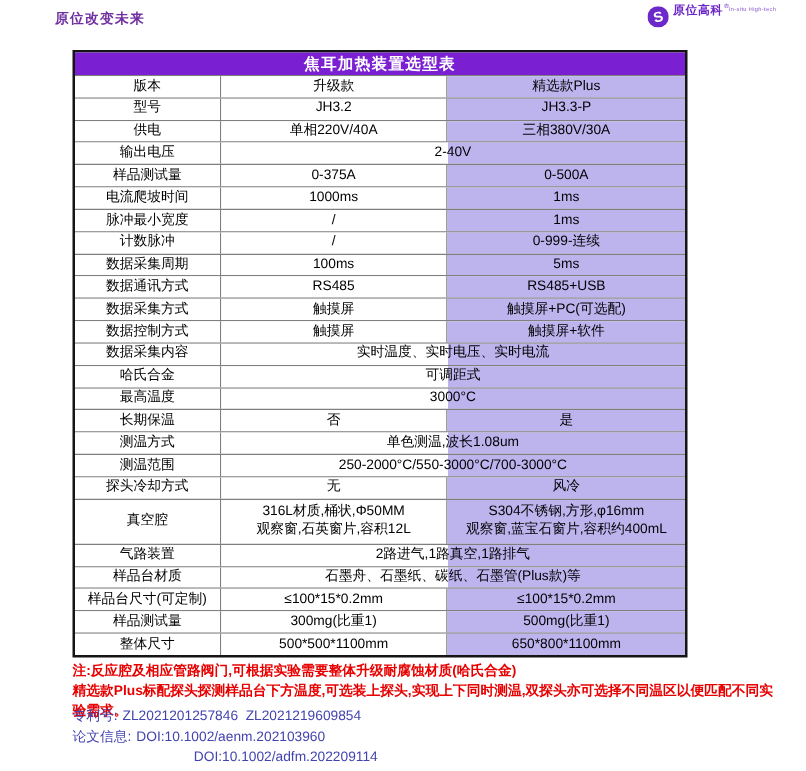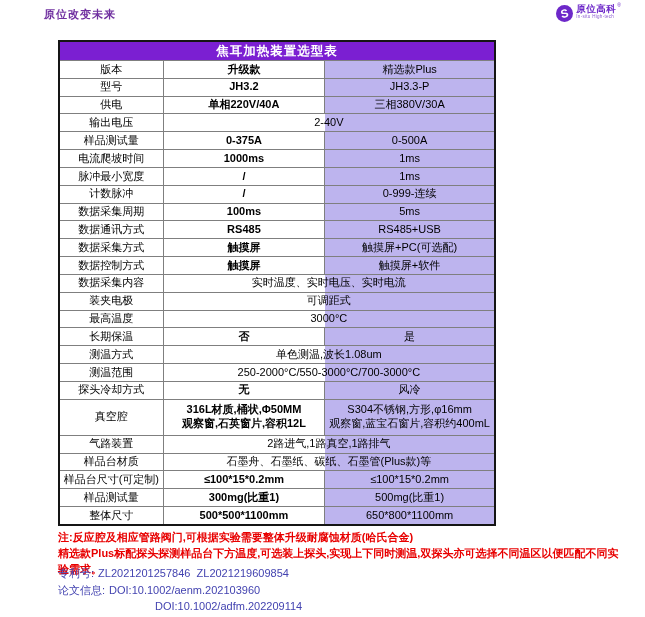--- a/index.html
+++ b/index.html
@@ -8,45 +8,45 @@
     font-family:"Liberation Sans","DejaVu Sans",sans-serif;
     -webkit-font-smoothing:antialiased;overflow:hidden;
   }
   
   .slogan{
     position:absolute;left:44px;top:7px;font-size:11px;font-weight:bold;
     color:#7030a0;letter-spacing:1px;
   }
   .logo{position:absolute;right:24px;top:4px;display:flex;align-items:flex-start;gap:3px;}
   .logo-icon{width:17px;height:17px;margin-top:1px;}
-  .logo-text{display:flex;flex-direction:column;line-height:1;}
+  .logo-text{display:flex;flex-direction:row;line-height:1;}
   .logo-brand-line{display:flex;align-items:flex-start;}
   .logo-brand{font-size:9.5px;font-weight:bold;color:#6d28c9;letter-spacing:0.5px;}
   .logo-reg{font-size:5px;color:#6d28c9;margin-left:1px;margin-top:-1px;}
   .logo-tagline{font-size:4.5px;color:#8a5ad0;margin-top:1.5px;letter-spacing:0.3px;}
   
   .seltable{
-    position:absolute;left:58px;top:40px;width:438px;height:486px;
+    position:absolute;left:58px;top:40px;width:492px;height:486px;
     box-sizing:border-box;border:2px solid #151515;
     display:flex;flex-direction:column;background:#fff;
   }
   .ttitle{
     flex:0 0 18px;background:#7b1fd2;color:#ffffff;font-weight:bold;
     font-size:12.5px;display:flex;align-items:center;justify-content:center;
     letter-spacing:1px;
   }
   .trow{display:flex;flex:1 1 0;border-top:1px solid #7f7f7f;min-height:0;}
   .trow.tall{flex:2.08 1 0;}
   .tcell{
     display:flex;flex-direction:column;align-items:center;justify-content:center;
     font-size:11px;color:#000;text-align:center;line-height:1.25;
     box-sizing:border-box;padding:0 2px;overflow:hidden;white-space:nowrap;
   }
   .tcell.label{flex:0 0 23.9%;border-right:1px solid #7f7f7f;background:#fff;}
-  .tcell.left{flex:0 0 37.2%;border-right:1px solid #7f7f7f;background:#fff;font-weight:bold;}
+  .tcell.left{flex:0 0 37.2%;border-right:1px solid #7f7f7f;background:#fff;}
   .tcell.right{flex:1 1 auto;background:#bdb4ee;}
   .tcell.merged{flex:1 1 auto;background:linear-gradient(90deg,#ffffff 0 48.9%,#bdb4ee 48.9% 100%);}
   
   .notes{position:absolute;left:58px;top:529px;width:566px;color:#e80000;
     font-size:11px;font-weight:bold;line-height:16px;}
   
   .footer{position:absolute;left:58px;top:565px;font-size:11px;color:#4343b0;line-height:16.5px;}
   .footer .row{display:flex;}
   .footer .lbl{margin-right:4px;}
   .footer .doi2{margin-left:64px;padding-left:33px;}
@@ -130,21 +130,21 @@
       <div class="trow">
         <div class="tcell label">数据控制方式</div>
         <div class="tcell left">触摸屏</div>
         <div class="tcell right">触摸屏+软件</div>
       </div>
       <div class="trow">
         <div class="tcell label">数据采集内容</div>
         <div class="tcell merged">实时温度、实时电压、实时电流</div>
       </div>
       <div class="trow">
-        <div class="tcell label">装夹电极</div>
+        <div class="tcell label">哈氏合金</div>
         <div class="tcell merged">可调距式</div>
       </div>
       <div class="trow">
         <div class="tcell label">最高温度</div>
         <div class="tcell merged">3000°C</div>
       </div>
       <div class="trow">
         <div class="tcell label">长期保温</div>
         <div class="tcell left">否</div>
         <div class="tcell right">是</div>

